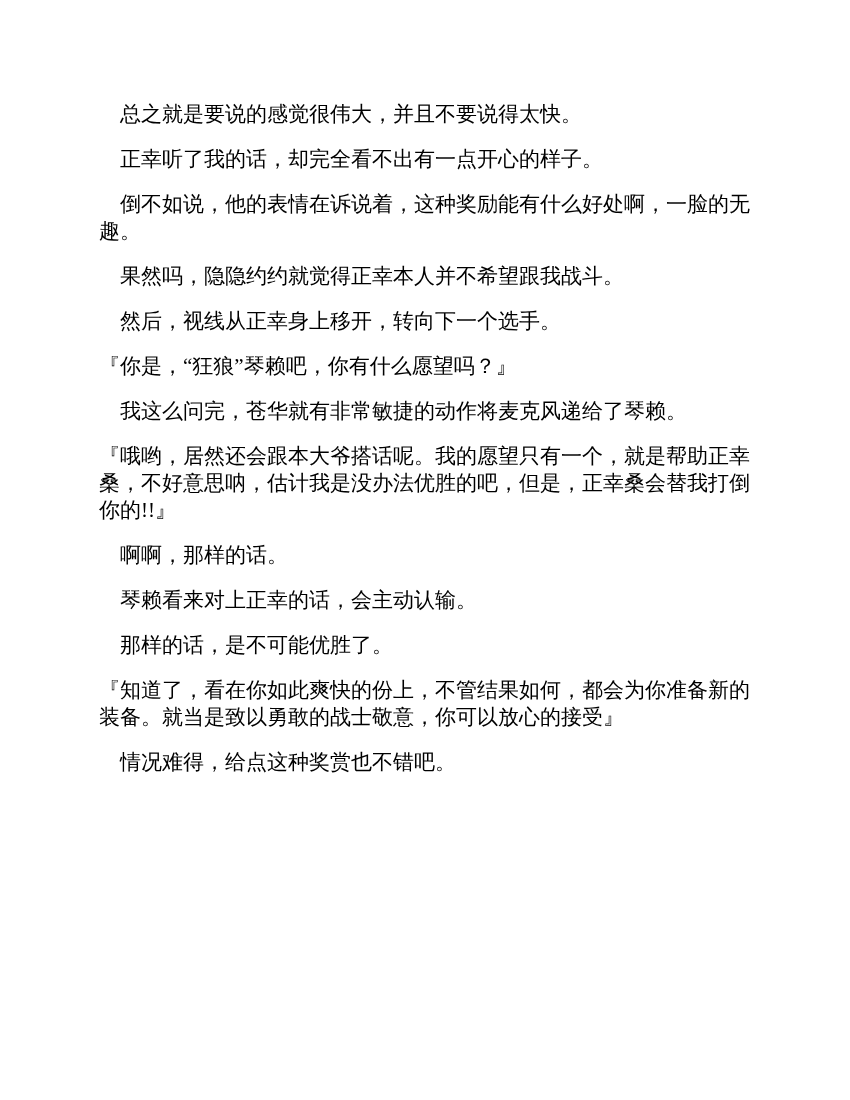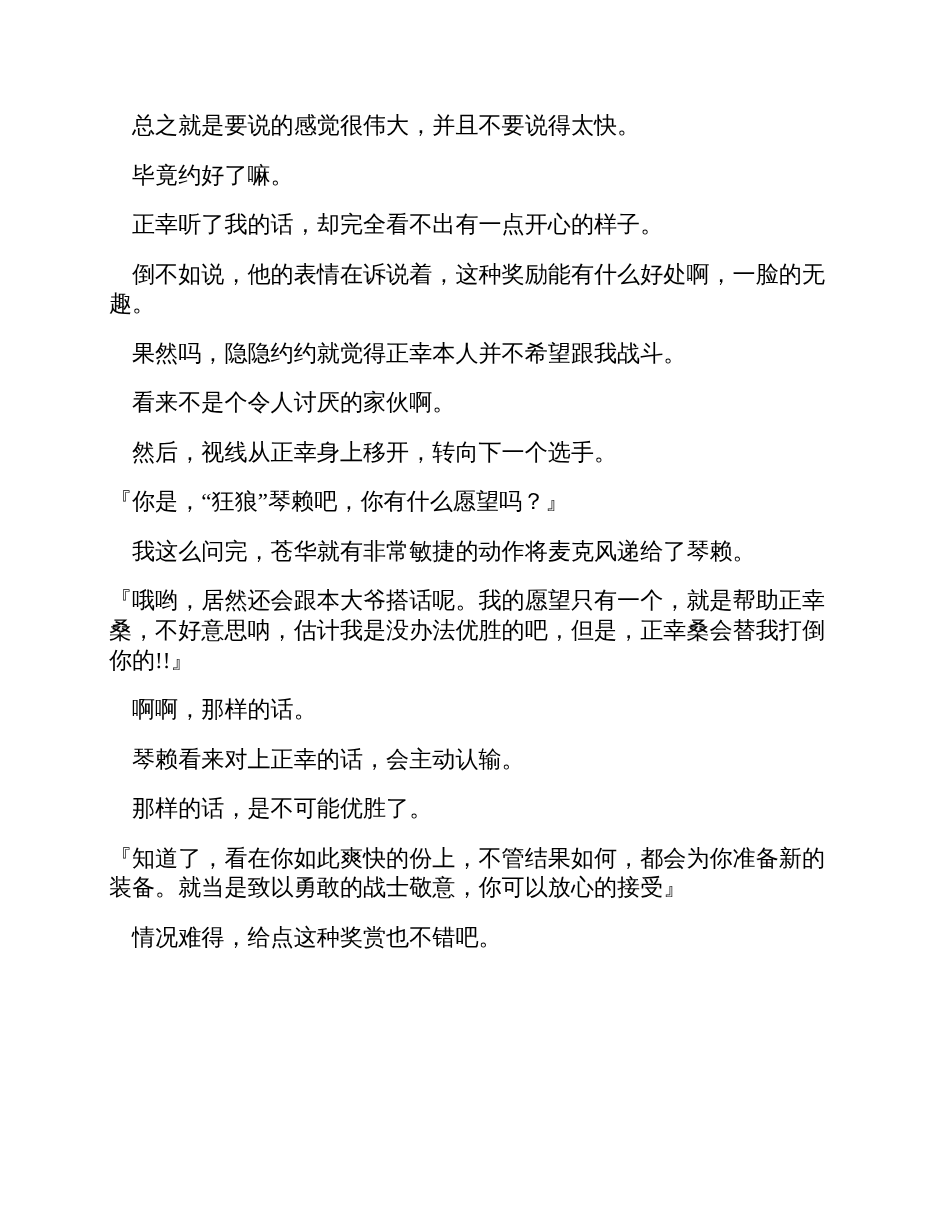--- a/index.html
+++ b/index.html
@@ -34,25 +34,23 @@
   }
   .para.quote {
     text-indent: 0;
   }
 </style>
 </head>
 <body>
 
 <div class="page">
   <p class="para normal">总之就是要说的感觉很伟大，并且不要说得太快。</p>
-  <p class="para normal">毕竟约好了嘛。</p>
   <p class="para normal">正幸听了我的话，却完全看不出有一点开心的样子。</p>
   <p class="para normal">倒不如说，他的表情在诉说着，这种奖励能有什么好处啊，一脸的无趣。</p>
   <p class="para normal">果然吗，隐隐约约就觉得正幸本人并不希望跟我战斗。</p>
-  <p class="para normal">看来不是个令人讨厌的家伙啊。</p>
   <p class="para normal">然后，视线从正幸身上移开，转向下一个选手。</p>
   <p class="para quote">『你是，“狂狼”琴赖吧，你有什么愿望吗？』</p>
   <p class="para normal">我这么问完，苍华就有非常敏捷的动作将麦克风递给了琴赖。</p>
   <p class="para quote">『哦哟，居然还会跟本大爷搭话呢。我的愿望只有一个，就是帮助正幸桑，不好意思呐，估计我是没办法优胜的吧，但是，正幸桑会替我打倒你的!!』</p>
   <p class="para normal">啊啊，那样的话。</p>
   <p class="para normal">琴赖看来对上正幸的话，会主动认输。</p>
   <p class="para normal">那样的话，是不可能优胜了。</p>
   <p class="para quote">『知道了，看在你如此爽快的份上，不管结果如何，都会为你准备新的装备。就当是致以勇敢的战士敬意，你可以放心的接受』</p>
   <p class="para normal">情况难得，给点这种奖赏也不错吧。</p>
 </div>

